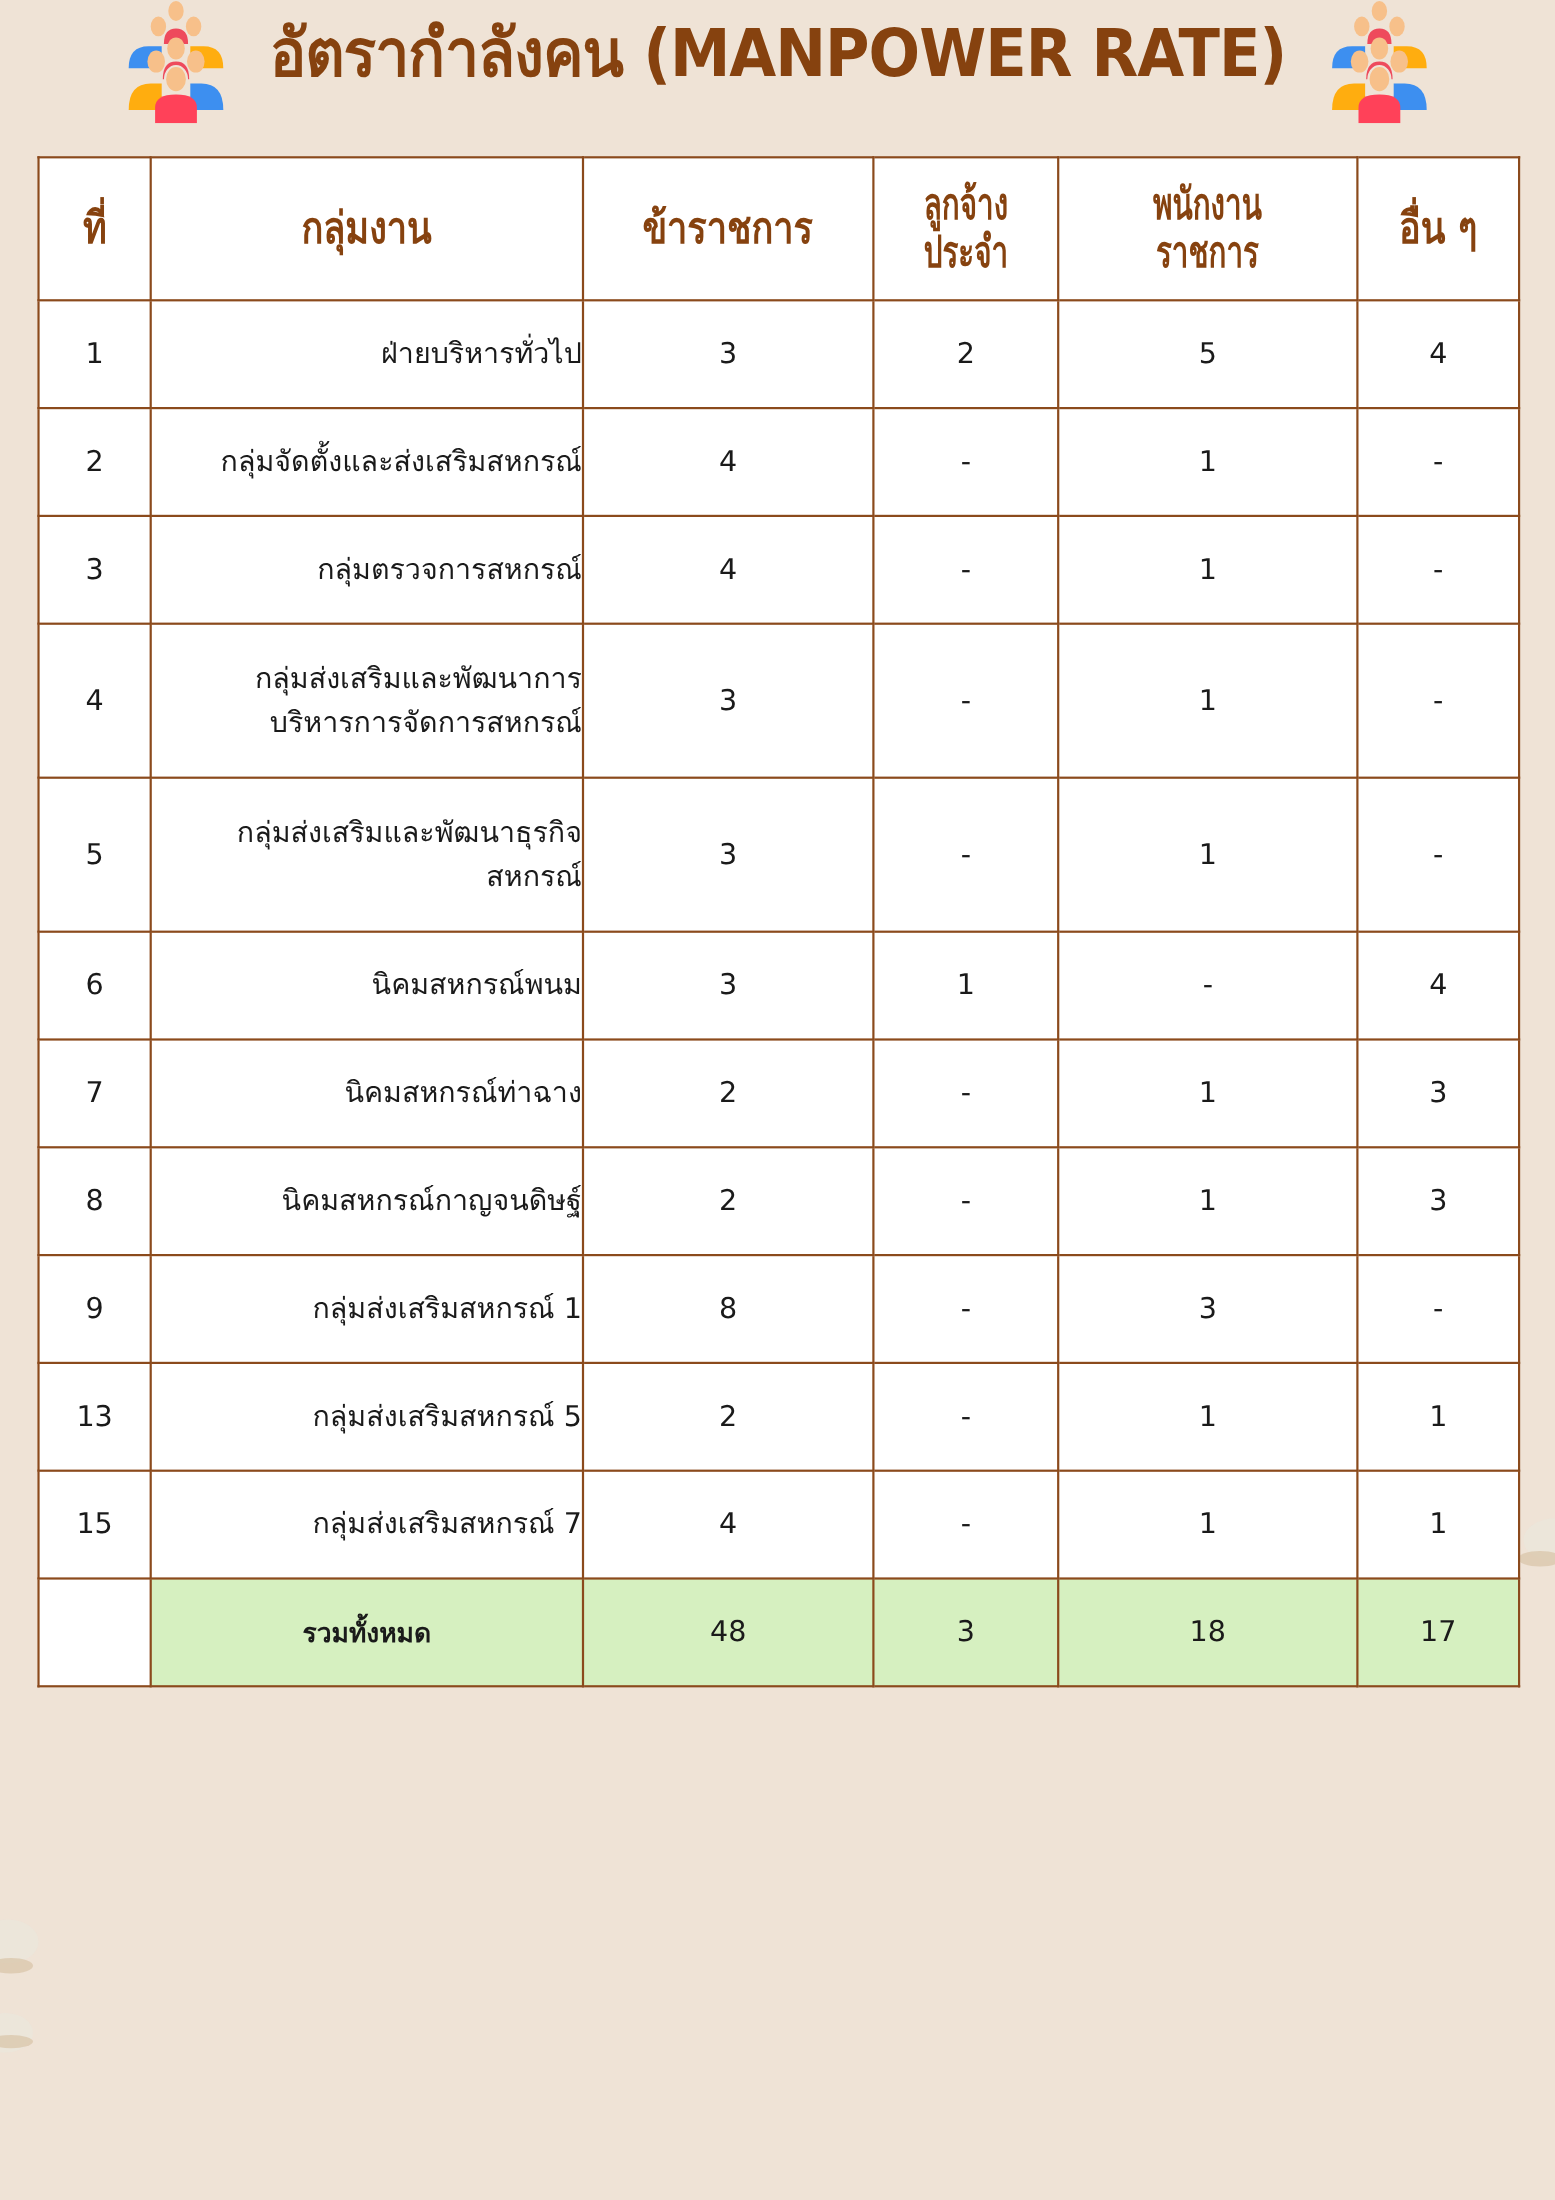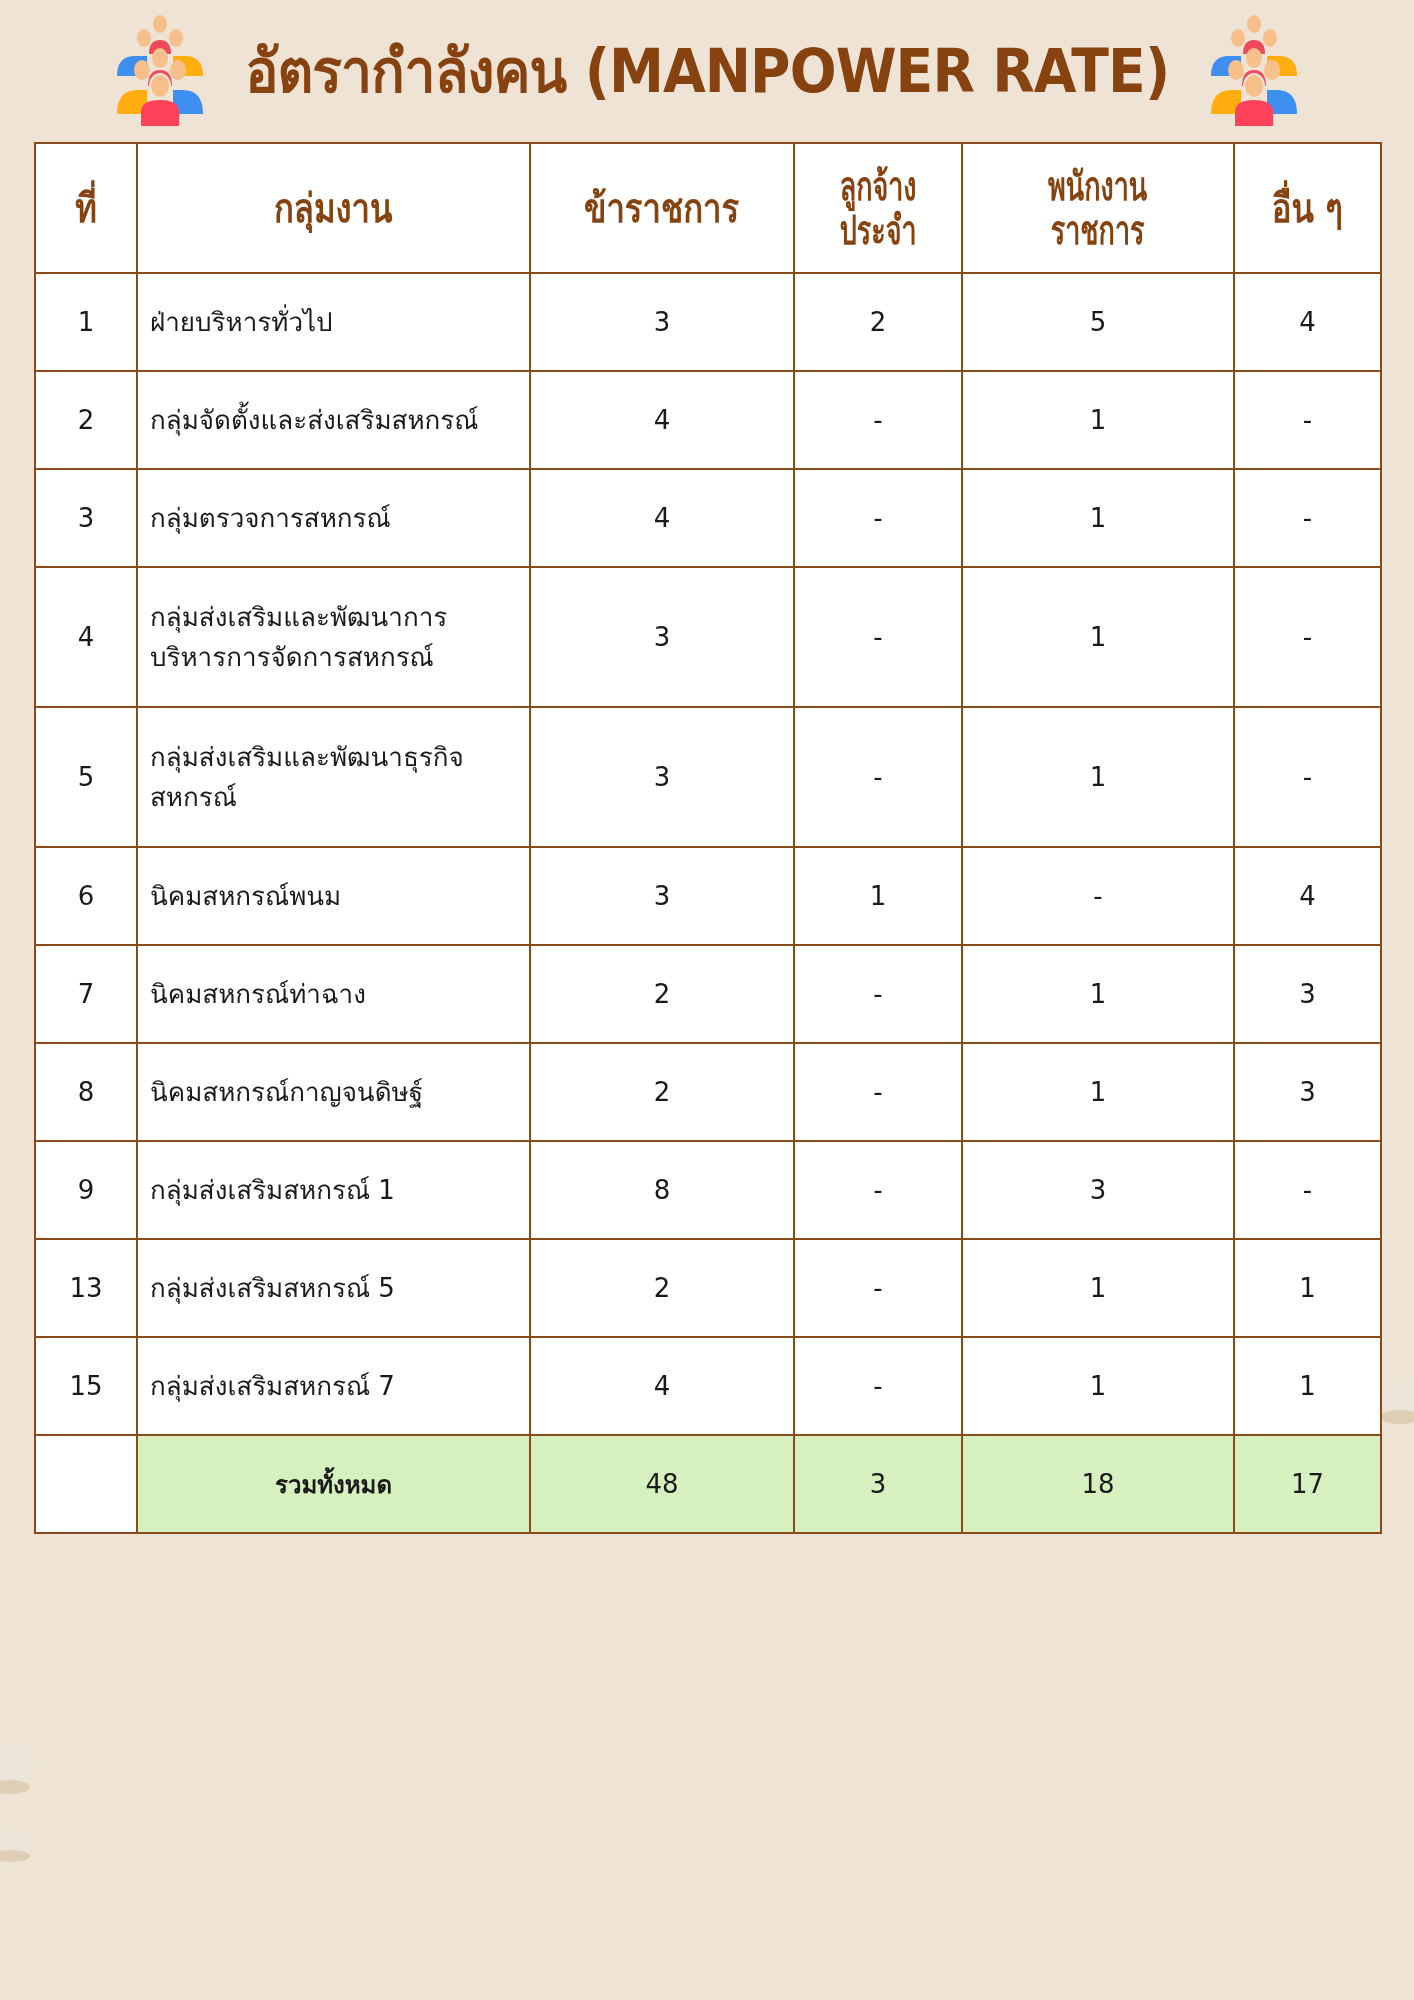--- a/index.html
+++ b/index.html
@@ -6,21 +6,21 @@
   body {
     width: 1414px; height: 2000px; overflow: hidden;
     background: #efe3d6;
     font-family: "DejaVu Sans", sans-serif;
     position: relative;
   }
   .deco-cloud { position: absolute; border-radius: 50%; background: #ebe6da; opacity: 0.9; }
   .deco-shadow { position: absolute; border-radius: 50%; background: #d9c3a6; opacity: 0.7; }
   .header {
     position: absolute; left: 0; top: 0; width: 1414px; height: 140px;
-    display: flex; align-items: center; justify-content: center; 
+    display: flex; justify-content: center; 
   }
   .title {
     font-family: "DejaVu Sans", sans-serif;
     font-weight: bold; font-size: 60px; color: #86420f;
     letter-spacing: -1px; white-space: nowrap;
     transform: scaleX(0.92);
   }
   .people-icon { width: 90px; height: 112px; }
   table.mp {
     position: absolute; left: 34px; top: 142px;
@@ -34,21 +34,21 @@
   table.mp th {
     height: 128px; color: #86420f; font-weight: bold;
     font-size: 40px; line-height: 44px;
     font-family: "DejaVu Sans", sans-serif;
   }
   table.mp th span { display: inline-block; transform: scaleX(0.82); }
   table.mp td {
     font-size: 26px; color: #1a1a1a;
     font-family: "DejaVu Sans", sans-serif;
   }
-  table.mp td.name { text-align: left; padding-left: 12px; line-height: 40px; }
+  table.mp td.name { text-align: right; padding-left: 12px; line-height: 40px; }
   tr.r1 td { height: 96px; }
   tr.r2 td { height: 138px; }
   tr.total td { height: 96px; background: #d6f0c0; margin-top: 46px; }
   tr.total td.blank { background: #ffffff; }
   tr.total td.total-label { font-weight: bold; font-size: 24px; }
 </style>
 </head>
 <body>
 
 <div class="deco-cloud" style="left:1385px;top:1380px;width:60px;height:40px;"></div>

